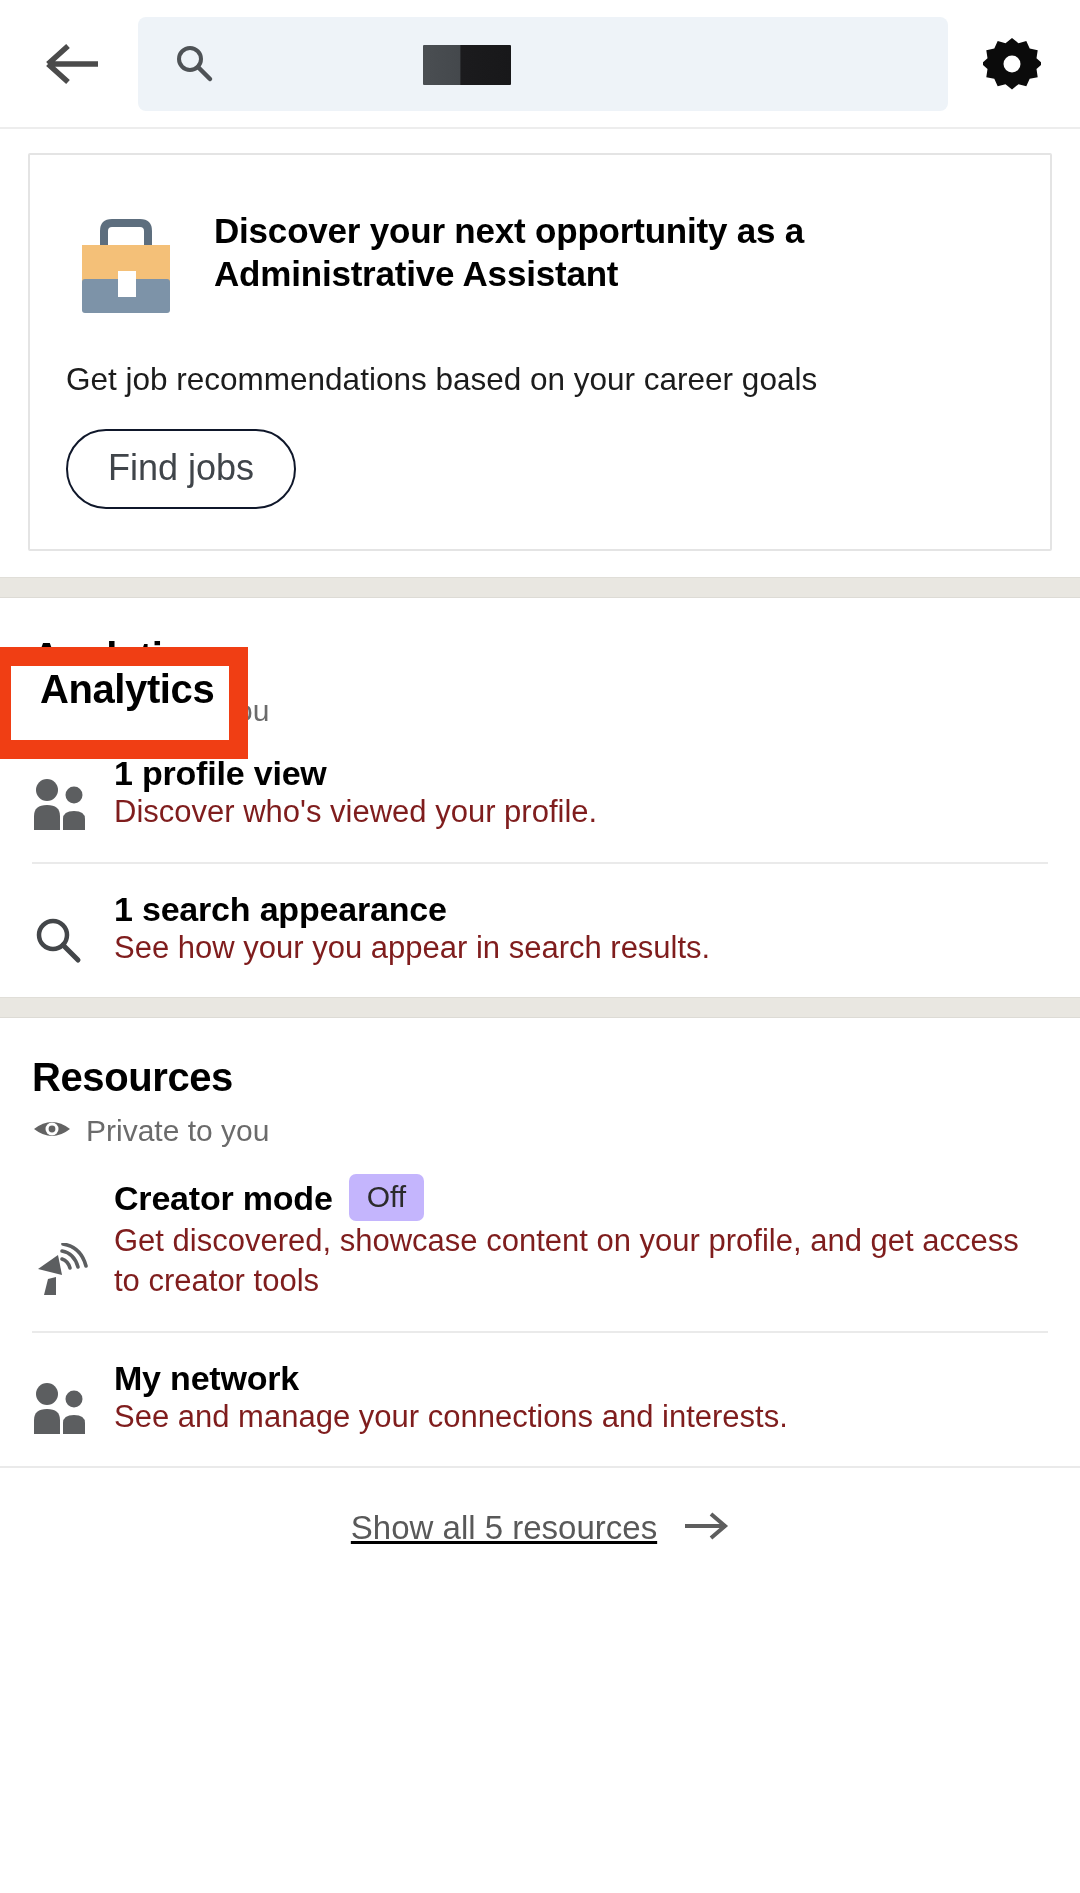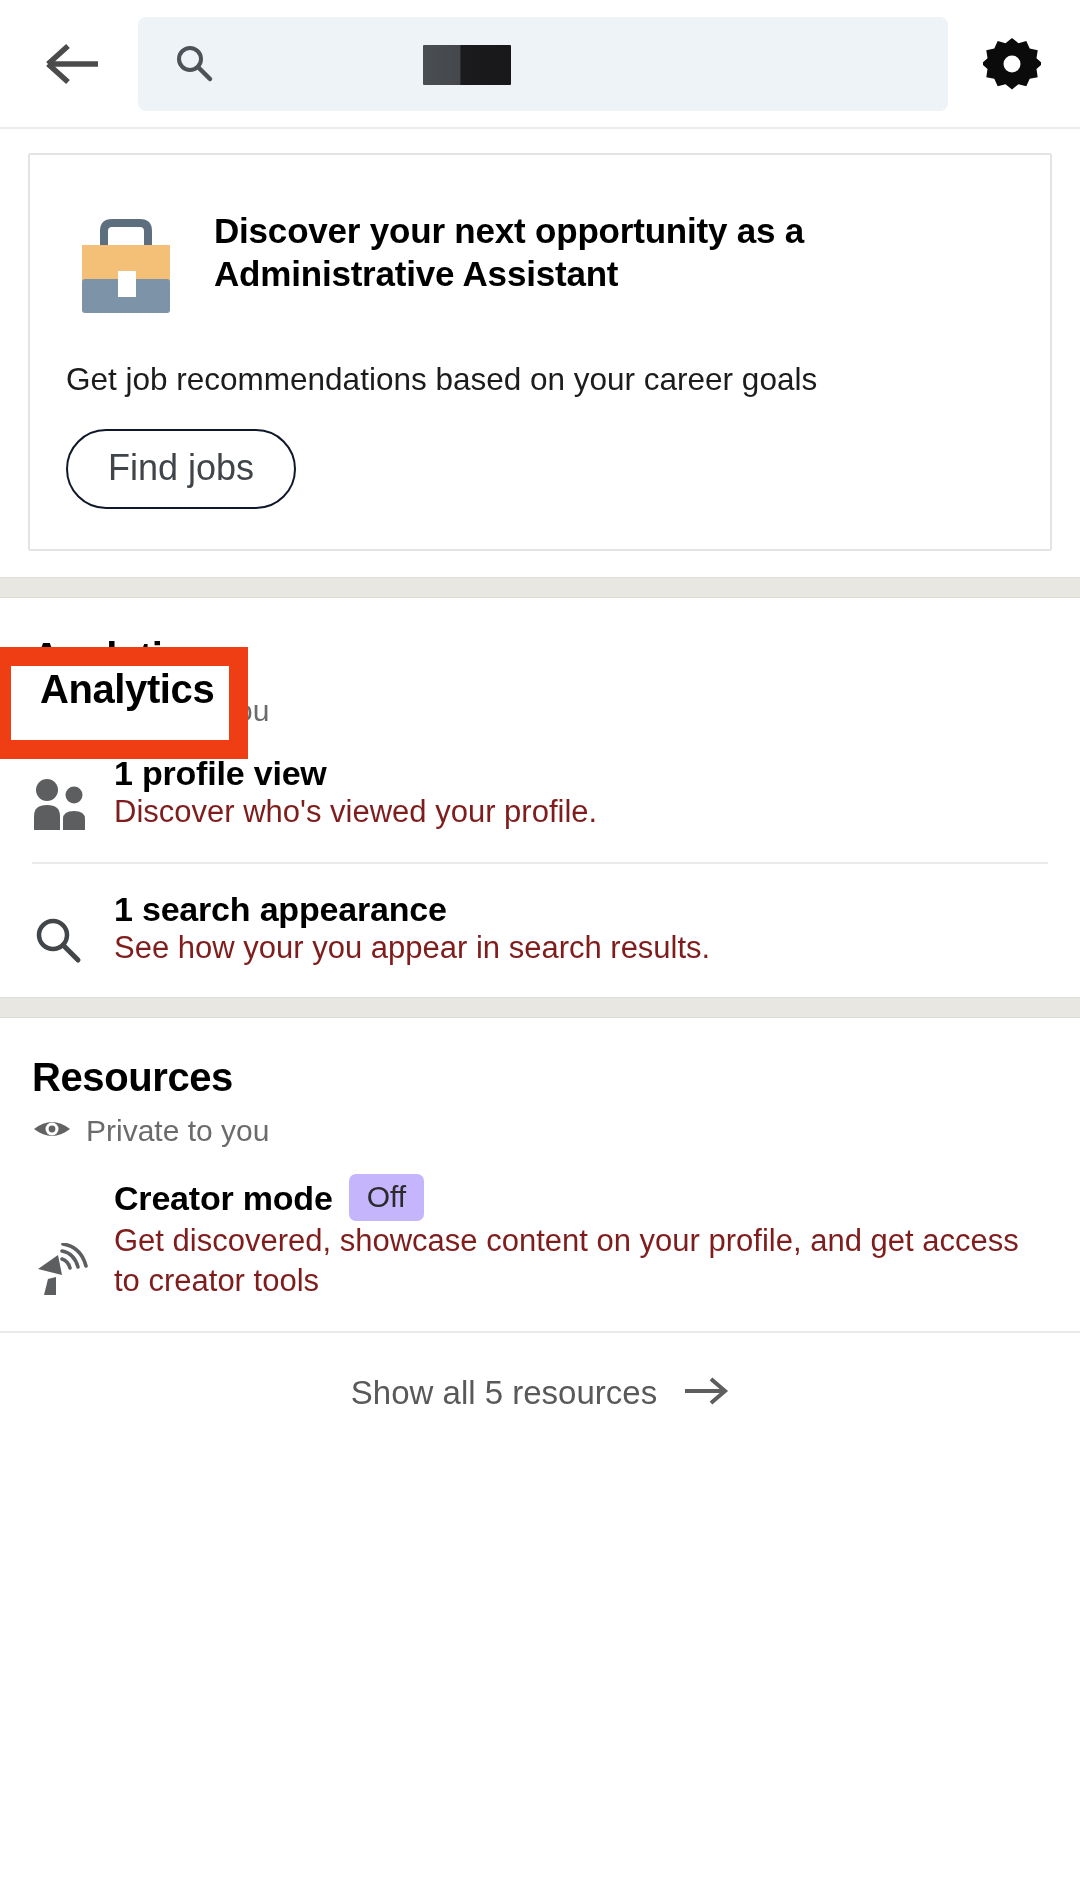--- a/index.html
+++ b/index.html
@@ -169,20 +169,21 @@
   
   .footer-sep { height: 2px; background: #eaeaea; margin: 0 0 0 0; }
   .show-all {
     height: 120px;
     display: flex;
     align-items: center;
     justify-content: center;
     gap: 26px;
     cursor: pointer;
     background: #ffffff;
+    text-decoration: underline;
   }
   .show-all-label { font-size: 33px; color: #595959; }
 
   
   .redbox {
     position: absolute;
     left: -8px;
     top: 647px;
     width: 256px;
     height: 112px;
@@ -343,20 +344,36 @@
         </span>
         <div class="row-body">
           <div class="row-title-line">
             <span class="row-title">Creator mode</span>
             <span class="badge">Off</span>
           </div>
           <div class="row-desc">Get discovered, showcase content on your profile, and get access to creator tools</div>
         </div>
       </div>
 
+      <div class="row">
+        <span class="row-icon">
+          <svg width="56" height="54" viewBox="0 0 56 54">
+            <circle cx="15" cy="12" r="11" fill="#5c5e60"></circle>
+            <path d="M2 52 L2 38 q0 -11 13 -11 q13 0 13 11 L28 52 Z" fill="#5c5e60"></path>
+            <circle cx="42" cy="17" r="8.5" fill="#5c5e60"></circle>
+            <path d="M31 52 L31 41 q0 -8 11 -8 q11 0 11 8 L53 52 Z" fill="#5c5e60"></path>
+          </svg>
+        </span>
+        <div class="row-body">
+          <div class="row-title-line">
+            <span class="row-title">My network</span>
+          </div>
+          <div class="row-desc">See and manage your connections and interests.</div>
+        </div>
+      </div>
     </div>
 
     <div class="footer-sep"></div>
     <div class="show-all">
       <span class="show-all-label">Show all 5 resources</span>
       <span>
         <svg width="46" height="32" viewBox="0 0 46 32">
           <path d="M2 16 L42 16 M28 4 L42 16 L28 28" fill="none" stroke="#5e5e5e" stroke-width="4" stroke-linecap="butt" stroke-linejoin="miter"></path>
         </svg>
       </span>

